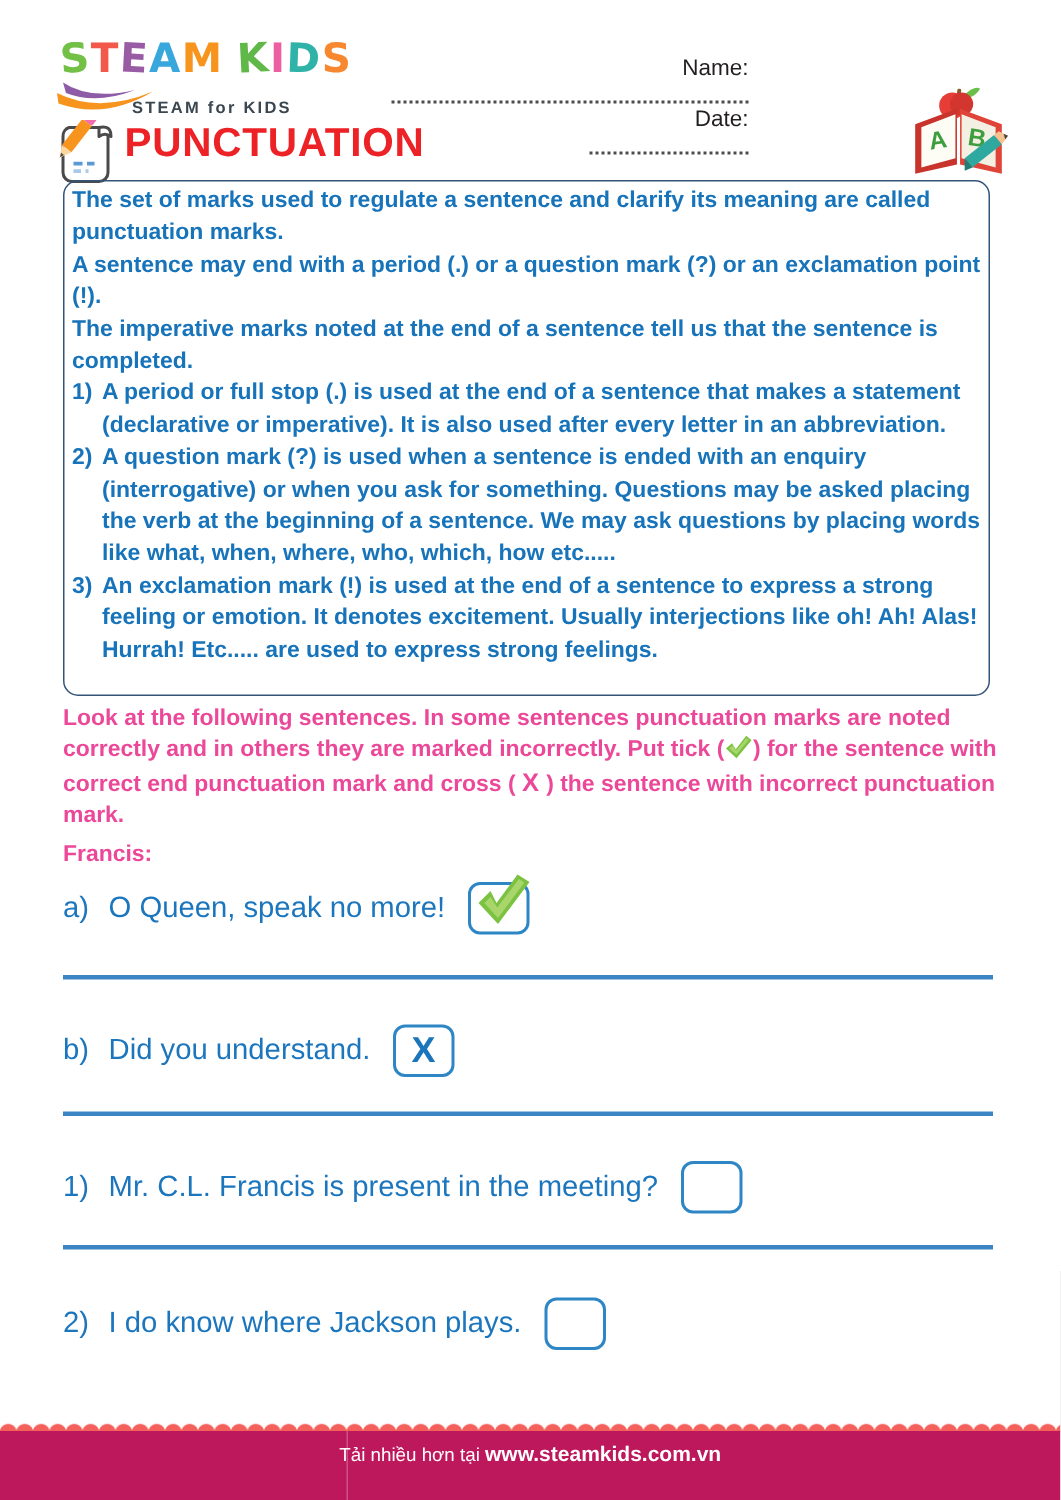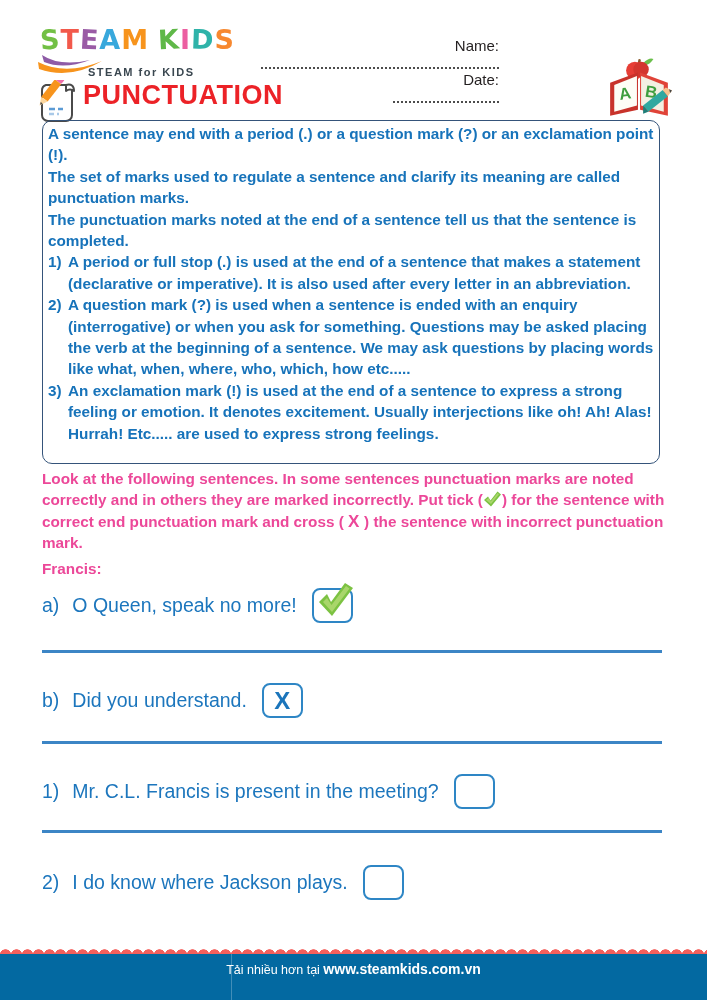--- a/index.html
+++ b/index.html
@@ -64,21 +64,21 @@
 
   .divider{position:absolute;left:42px;width:620px;height:3px;background:#3c85c5;}
   .div-1{top:650px;}
   .div-2{top:741px;}
   .div-3{top:830px;}
 
   
   .scallops{position:absolute;left:0;top:944px;width:707px;height:11px;
             background-image:radial-gradient(circle at 5.5px 11px,#f4605c 5.4px,rgba(0,0,0,0) 6px);
             background-size:11px 11px;background-repeat:repeat-x;}
-  .footer-band{position:absolute;left:0;top:954px;width:707px;height:46px;background:#0369a1;
+  .footer-band{position:absolute;left:0;top:954px;width:707px;height:46px;background:#be185d;
                color:#ffffff;text-align:center;}
   .footer-vline{position:absolute;left:231px;top:0;width:1px;height:46px;background:rgba(255,255,255,.25);}
   .footer-line1{margin-top:7px;font-size:12.5px;}
   .footer-line1 .url{font-weight:bold;font-size:14px;}
   .footer-line2{margin-top:3px;font-style:italic;font-size:12.5px;}
 </style>
 </head>
 <body>
 
 <div class="page">
@@ -132,23 +132,23 @@
         <rect x="8" y="-7" width="8" height="6" rx="1.5" fill="#f06eaa"></rect>
         <rect x="8" y="-1" width="8" height="22" fill="#f7941d"></rect>
         <polygon points="8,21 16,21 12,29" fill="#fbd7a0"></polygon>
         <polygon points="10.8,25.5 13.2,25.5 12,28.2" fill="#4a4a4a"></polygon>
       </g>
     </svg>
     <span class="title-text">PUNCTUATION</span>
   </div>
 
   <div class="info-box">
+    <div>The set of marks used to regulate a sentence and clarify its meaning are called punctuation marks.</div>
     <div>A sentence may end with a period (.) or a question mark (?) or an exclamation point (!).</div>
-    <div>The set of marks used to regulate a sentence and clarify its meaning are called punctuation marks.</div>
-    <div>The punctuation marks noted at the end of a sentence tell us that the sentence is completed.</div>
+    <div>The imperative marks noted at the end of a sentence tell us that the sentence is completed.</div>
     <div class="info-item">
       <span class="num">1)</span>
       <span class="itext">A period or full stop (.) is used at the end of a sentence that makes a statement (declarative or imperative). It is also used after every letter in an abbreviation.</span>
     </div>
     <div class="info-item">
       <span class="num">2)</span>
       <span class="itext">A question mark (?) is used when a sentence is ended with an enquiry (interrogative) or when you ask for something. Questions may be asked placing the verb at the beginning of a sentence. We may ask questions by placing words like what, when, where, who, which, how etc.....</span>
     </div>
     <div class="info-item">
       <span class="num">3)</span>

